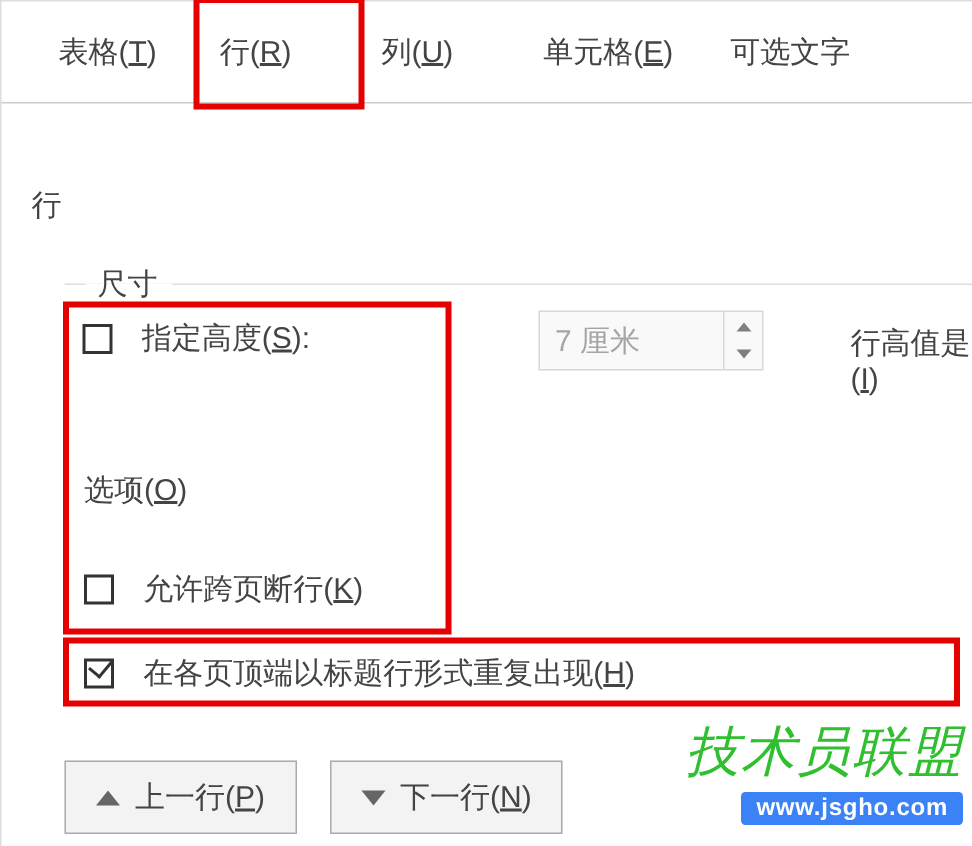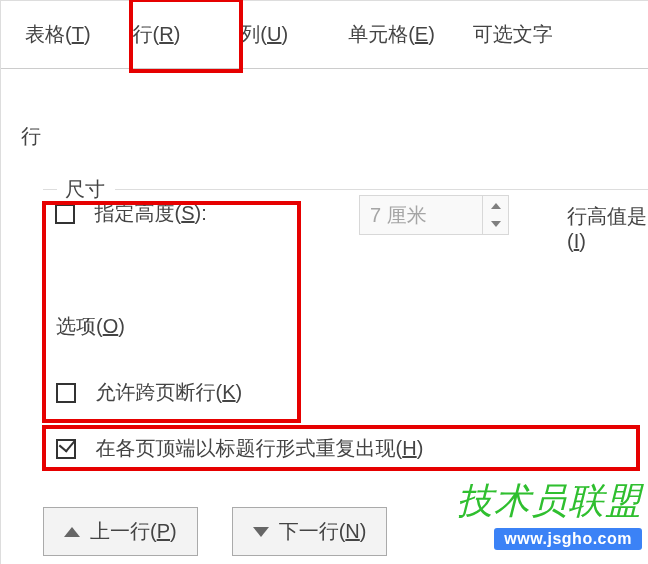--- a/index.html
+++ b/index.html
@@ -26,21 +26,21 @@
     border-bottom: 1px solid #ccc;
     display: flex;
     align-items: stretch;
     height: 68px;
   }
   .tab {
     padding: 20px 18px 18px 18px;
     position: relative;
     cursor: default;
   }
-  .tab-table { padding-left: 24px; padding-right: 12px; }
+  .tab-table { padding-left: 24px; padding-right: 12px; margin-left: 14px; }
   .tab-row {
     position: relative;
     padding-left: 30px; padding-right: 30px;
   }
   .tab-column { padding-left: 30px; padding-right: 30px; }
   .tab-cell { padding-left: 30px; padding-right: 20px; }
   .tab-alt  { padding-left: 18px; padding-right: 4px; }
 
   .tab .lab { position: relative; }
   .accel { text-decoration: underline; }
@@ -66,21 +66,21 @@
   }
   .group-line {
     position: absolute;
     left: 42px; right: 0; top: 188px;
     border-top: 1px solid #ddd;
   }
   .group-line.mask {
     left: 56px; width: 58px; border-top: 1px solid #fff; top: 188px;
   }
 
-  .row-height-area { position: absolute; left: 54px; top: 199px; right: 0; }
+  .row-height-area { position: absolute; left: 54px; top: 211px; right: 0; }
   .checkbox {
     display: inline-block;
     width: 20px; height: 20px;
     border: 2px solid #333;
     vertical-align: middle;
     margin-right: 14px;
     position: relative;
   }
   .checkbox.checked::after {
     content: "";
@@ -127,21 +127,21 @@
   }
 
   .options-legend { position: absolute; left: 55px; top: 312px; }
   .row-break { position: absolute; left: 55px; top: 378px; right: 0; }
   .row-repeat { position: absolute; left: 55px; top: 434px; right: 0; }
 
   .navbtns {
     position: absolute;
     left: 42px; bottom: 8px;
     display: flex;
-    gap: 34px;
+    gap: 22px;
   }
   .navbtn {
     border: 1px solid #aaa;
     background: #f3f3f3;
     padding: 10px 20px;
     display: inline-flex;
     align-items: center;
     gap: 10px;
   }
   .arrow-up, .arrow-down {

